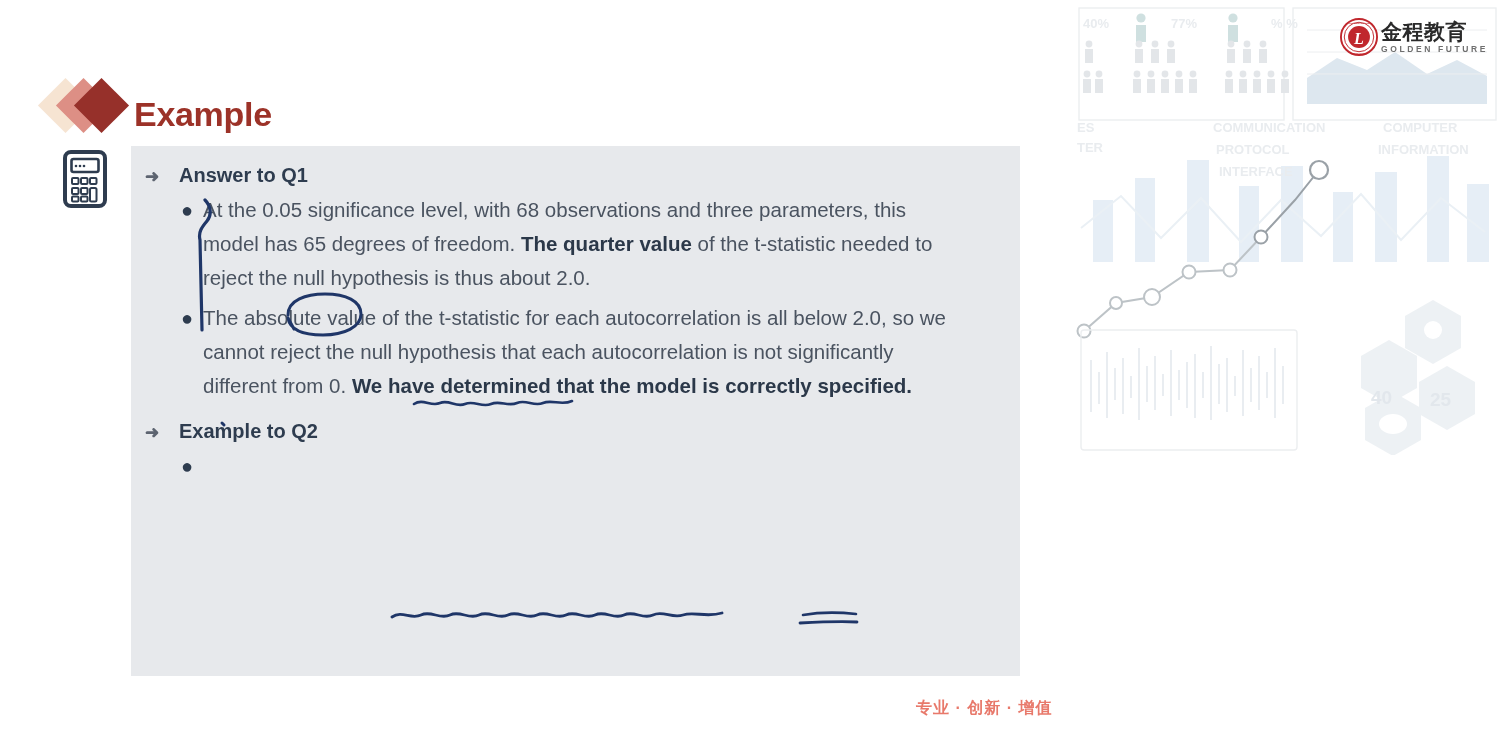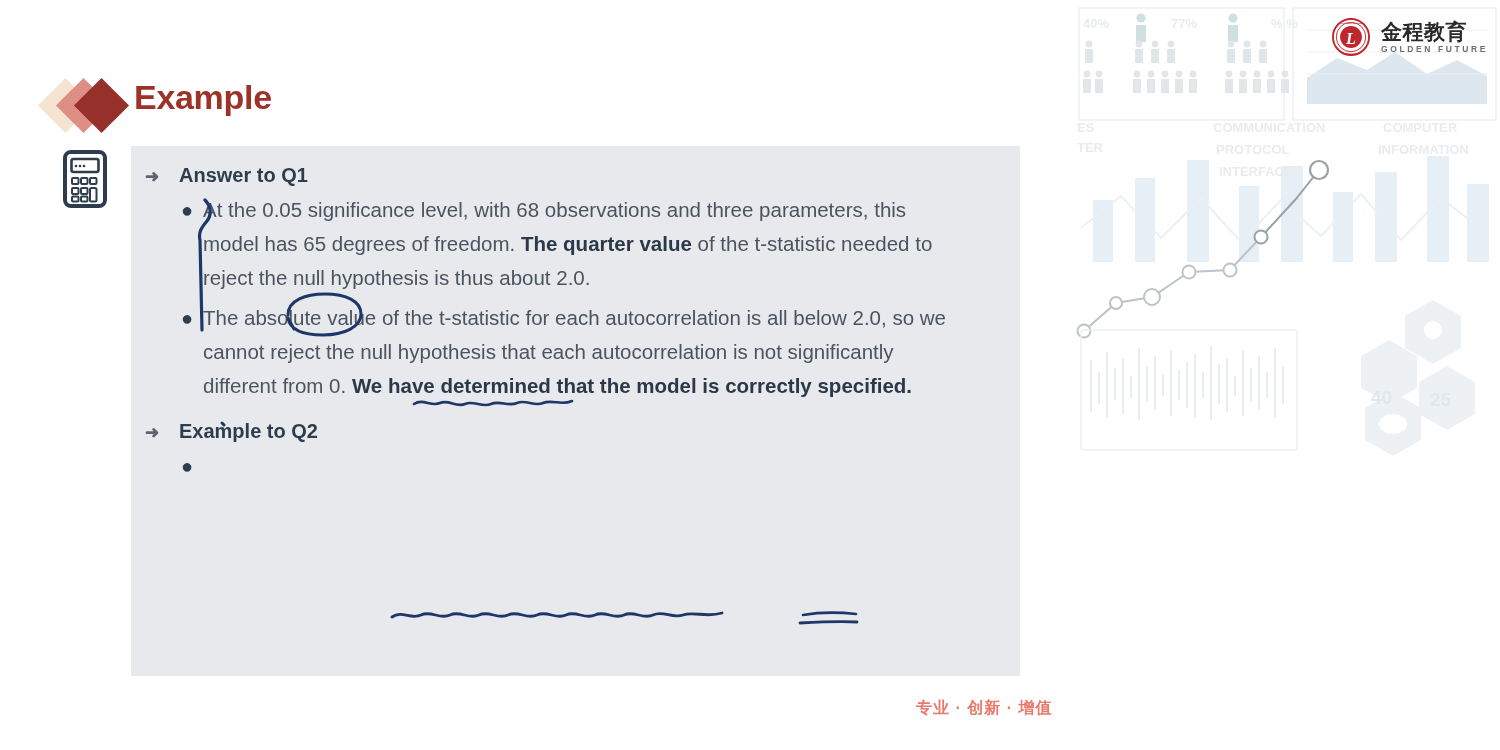--- a/index.html
+++ b/index.html
@@ -23,21 +23,21 @@
     height: 750px;
     background: #ffffff;
   }
 
   
   #title-row {
     position: absolute;
     left: 46px;
     top: 78px;
     display: flex;
-    align-items: flex-start;
+    align-items: flex-end;
   }
   #diamond-decoration {
     position: relative;
     width: 78px;
     height: 56px;
     flex: none;
   }
   .diamond {
     position: absolute;
     width: 39px;
@@ -170,21 +170,21 @@
   
   #brand-logo {
     position: absolute;
     right: 12px;
     top: 18px;
     display: flex;
     align-items: center;
     z-index: 5;
   }
   #brand-seal { width: 38px; height: 38px; flex: none; }
-  #brand-names { margin-left: 11px; line-height: 1; }
+  #brand-names { margin-left: 3px; line-height: 1; }
   #brand-cn {
     font-size: 21px;
     font-weight: bold;
     color: #2a2a2a;
     letter-spacing: 0.5px;
     white-space: nowrap;
   }
   #brand-en {
     font-size: 8.5px;
     font-weight: bold;

